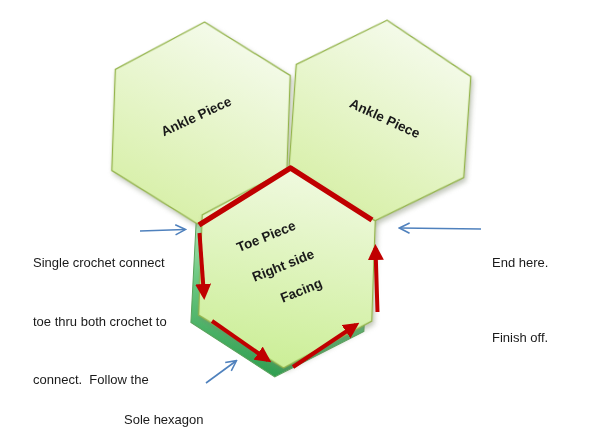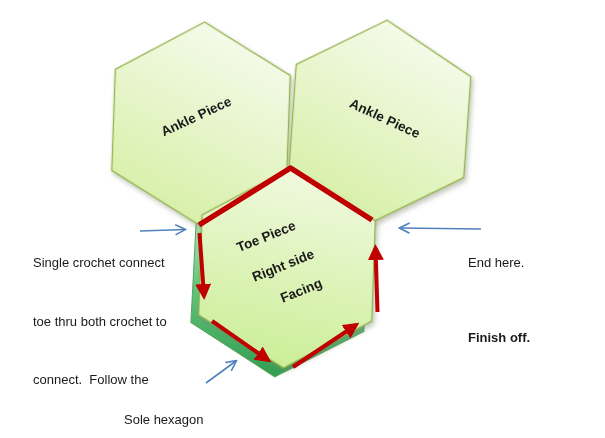--- a/index.html
+++ b/index.html
@@ -76,23 +76,23 @@
     <text class="hex-label" x="301" y="295" transform="rotate(-22 301 290)">Facing</text>
   </svg>
 
   <div class="note" style="left:33px; top:214px;">
     <div>Single crochet connect</div>
     <div>toe thru both crochet to</div>
     <div>connect.  Follow the</div>
     
   </div>
 
-  <div class="note" style="left:468px; top:214px;">
+  <div class="note" style="left:492px; top:214px;">
     <div>End here.</div>
-    <div style="margin-top:16px;font-weight:bold;">Finish off.</div>
+    <div style="margin-top:16px;">Finish off.</div>
   </div>
 
   <div class="note" style="left:124px; top:371px;">
     <div>Sole hexagon</div>
     
   </div>
 
 </div>
 
 </body></html>

